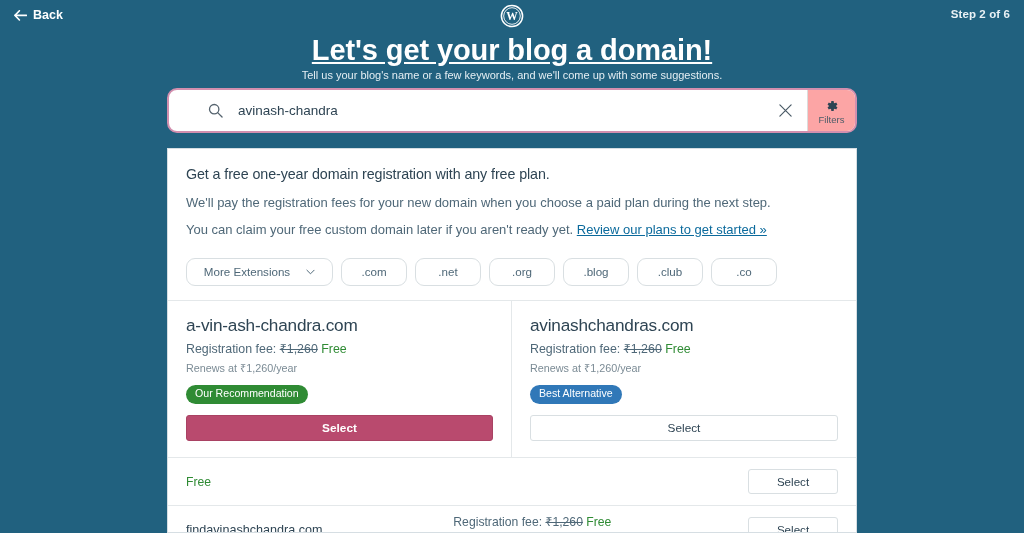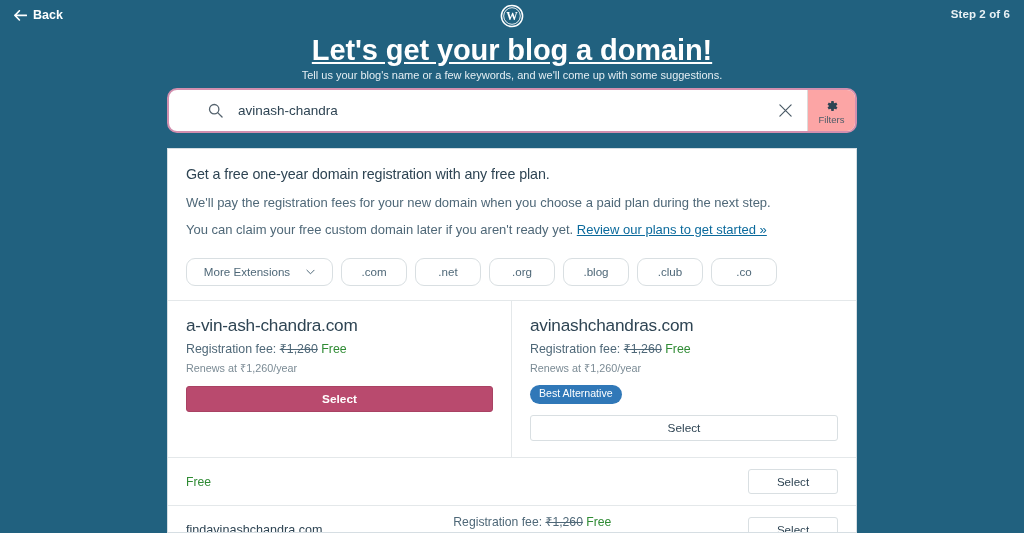--- a/index.html
+++ b/index.html
@@ -262,20 +262,21 @@
 
     <div class="featured">
       <div class="feat-col left">
         <div class="dom-name">a-vin-ash-chandra.com</div>
         <div class="price-line">
           <span>Registration fee:</span>
           <span class="strike">₹1,260</span>
           <span class="free">Free</span>
         </div>
         <div class="renew">Renews at ₹1,260/year</div>
+        <div><span class="badge green">Our Recommendation</span></div>
         <button class="select-btn primary">Select</button>
       </div>
       <div class="feat-col">
         <div class="dom-name">avinashchandras.com</div>
         <div class="price-line">
           <span>Registration fee:</span>
           <span class="strike">₹1,260</span>
           <span class="free">Free</span>
         </div>
         <div class="renew">Renews at ₹1,260/year</div>

